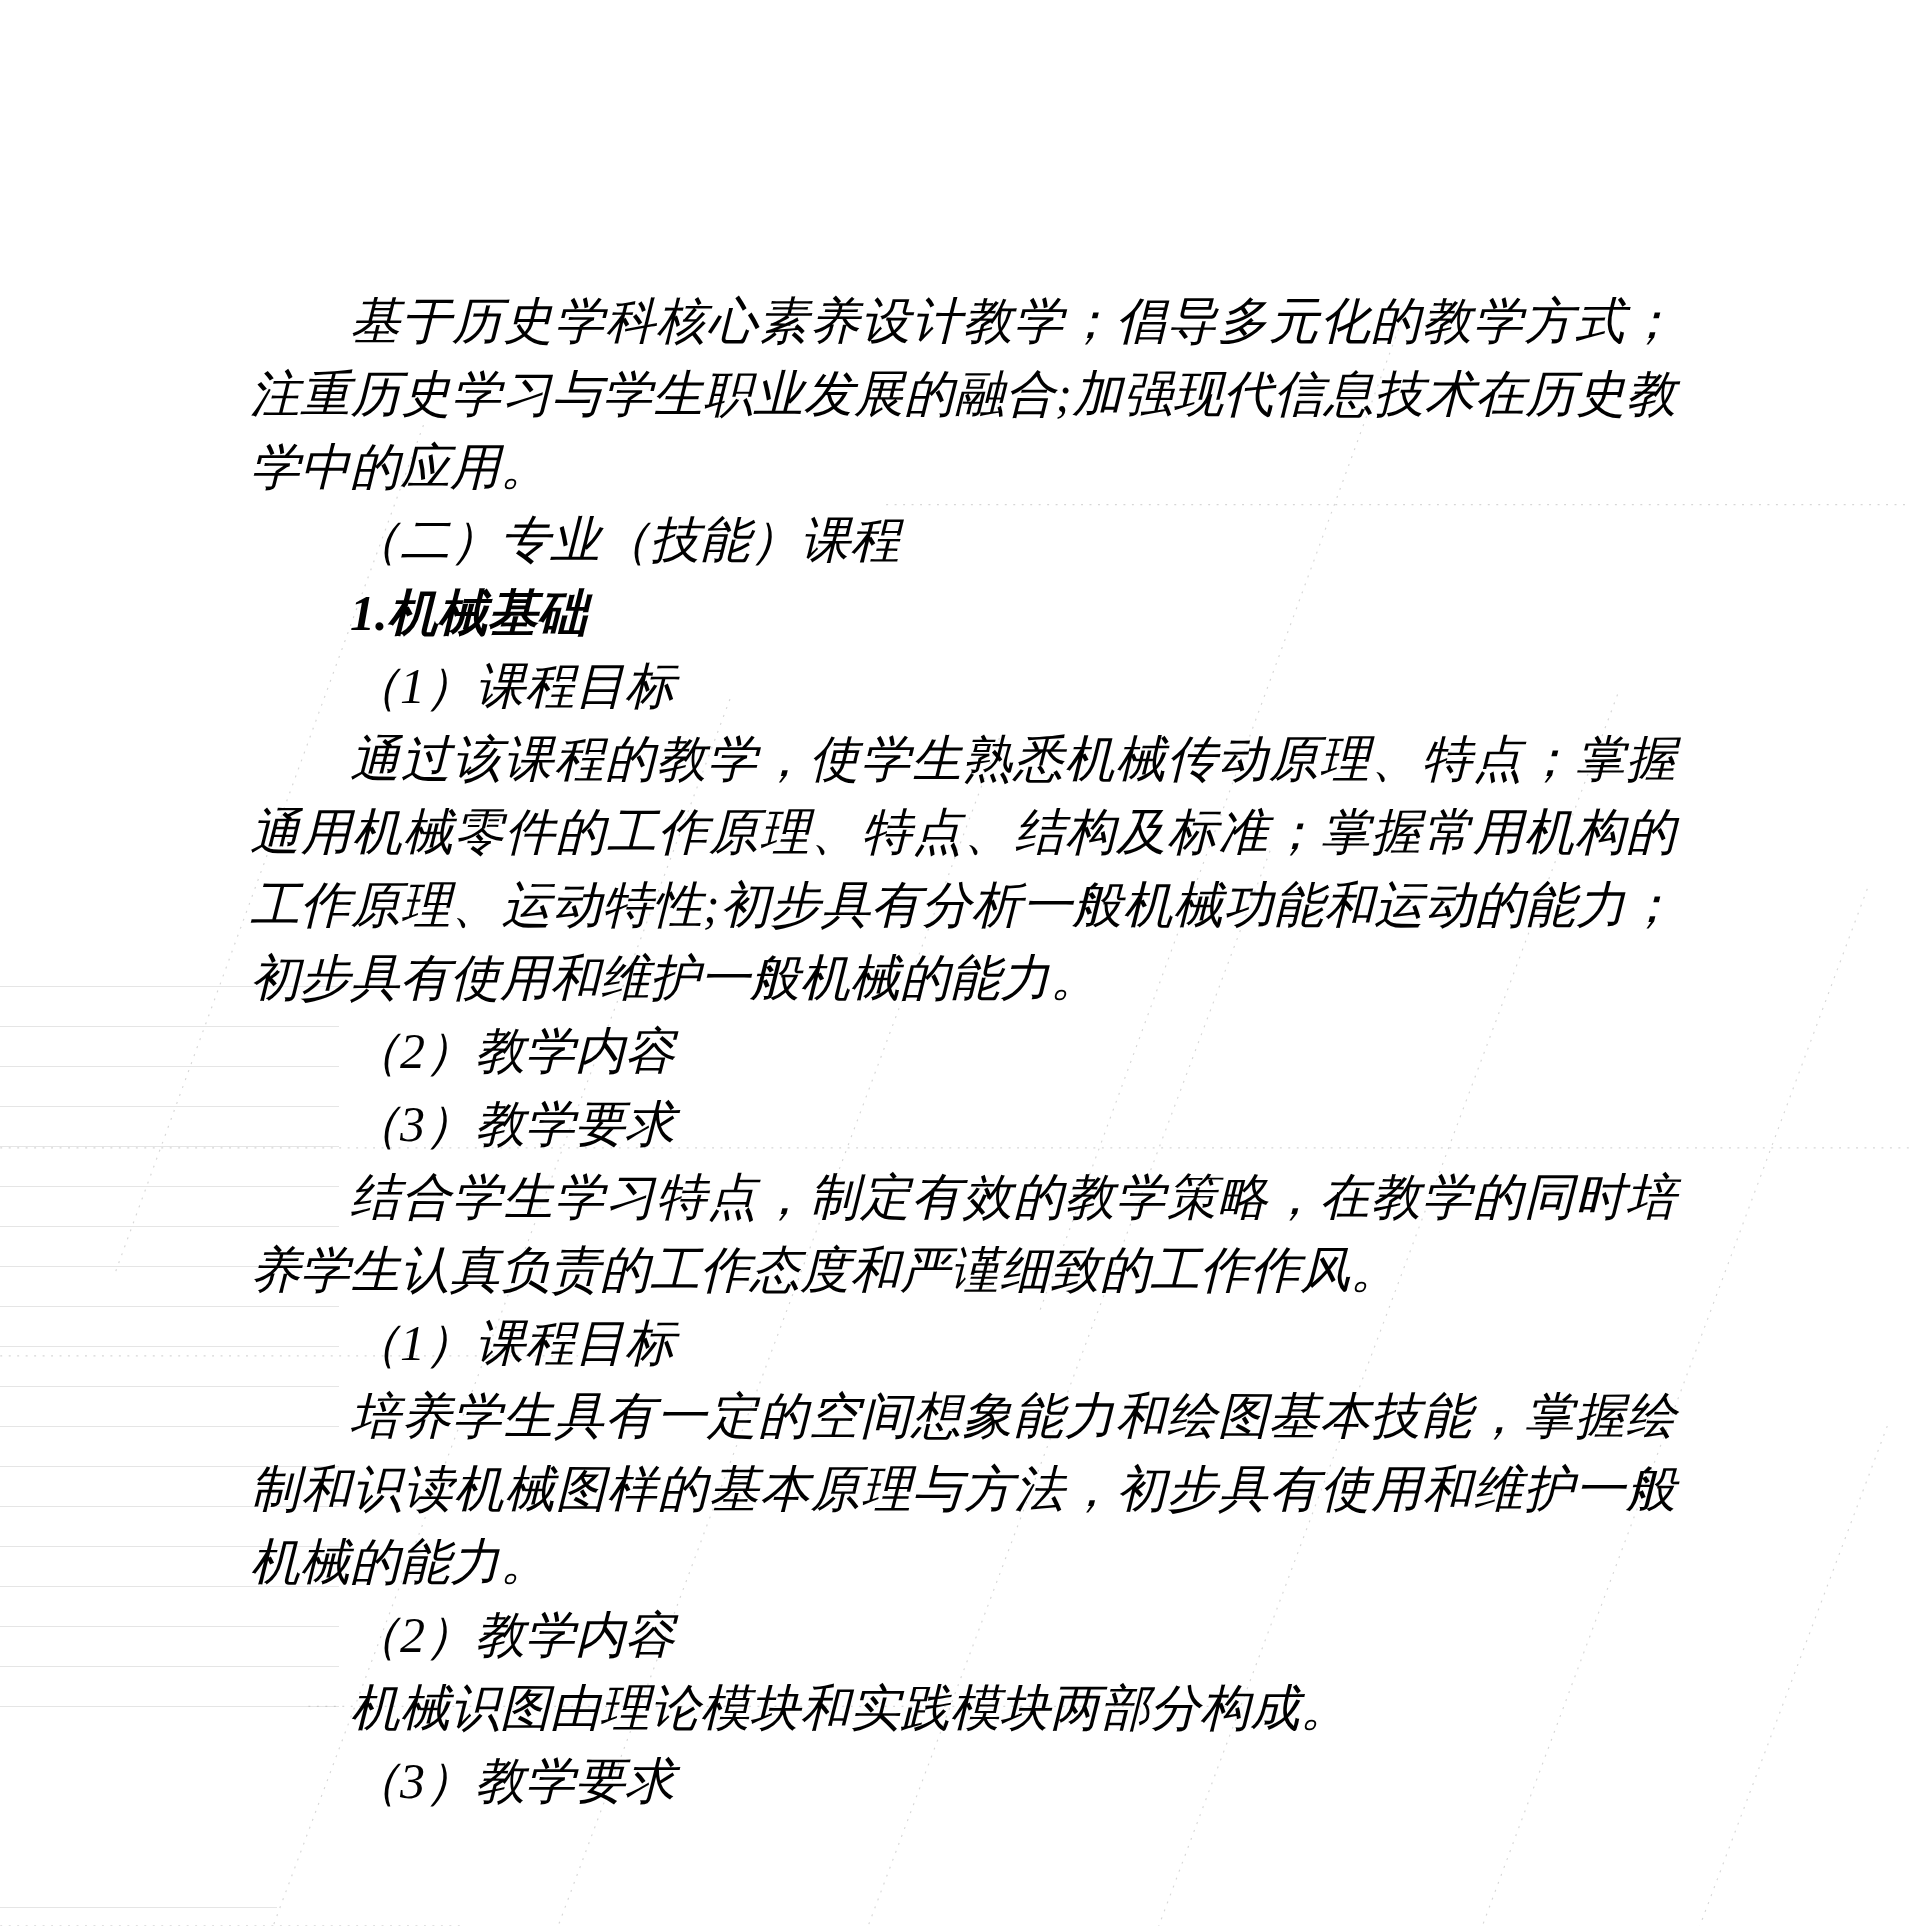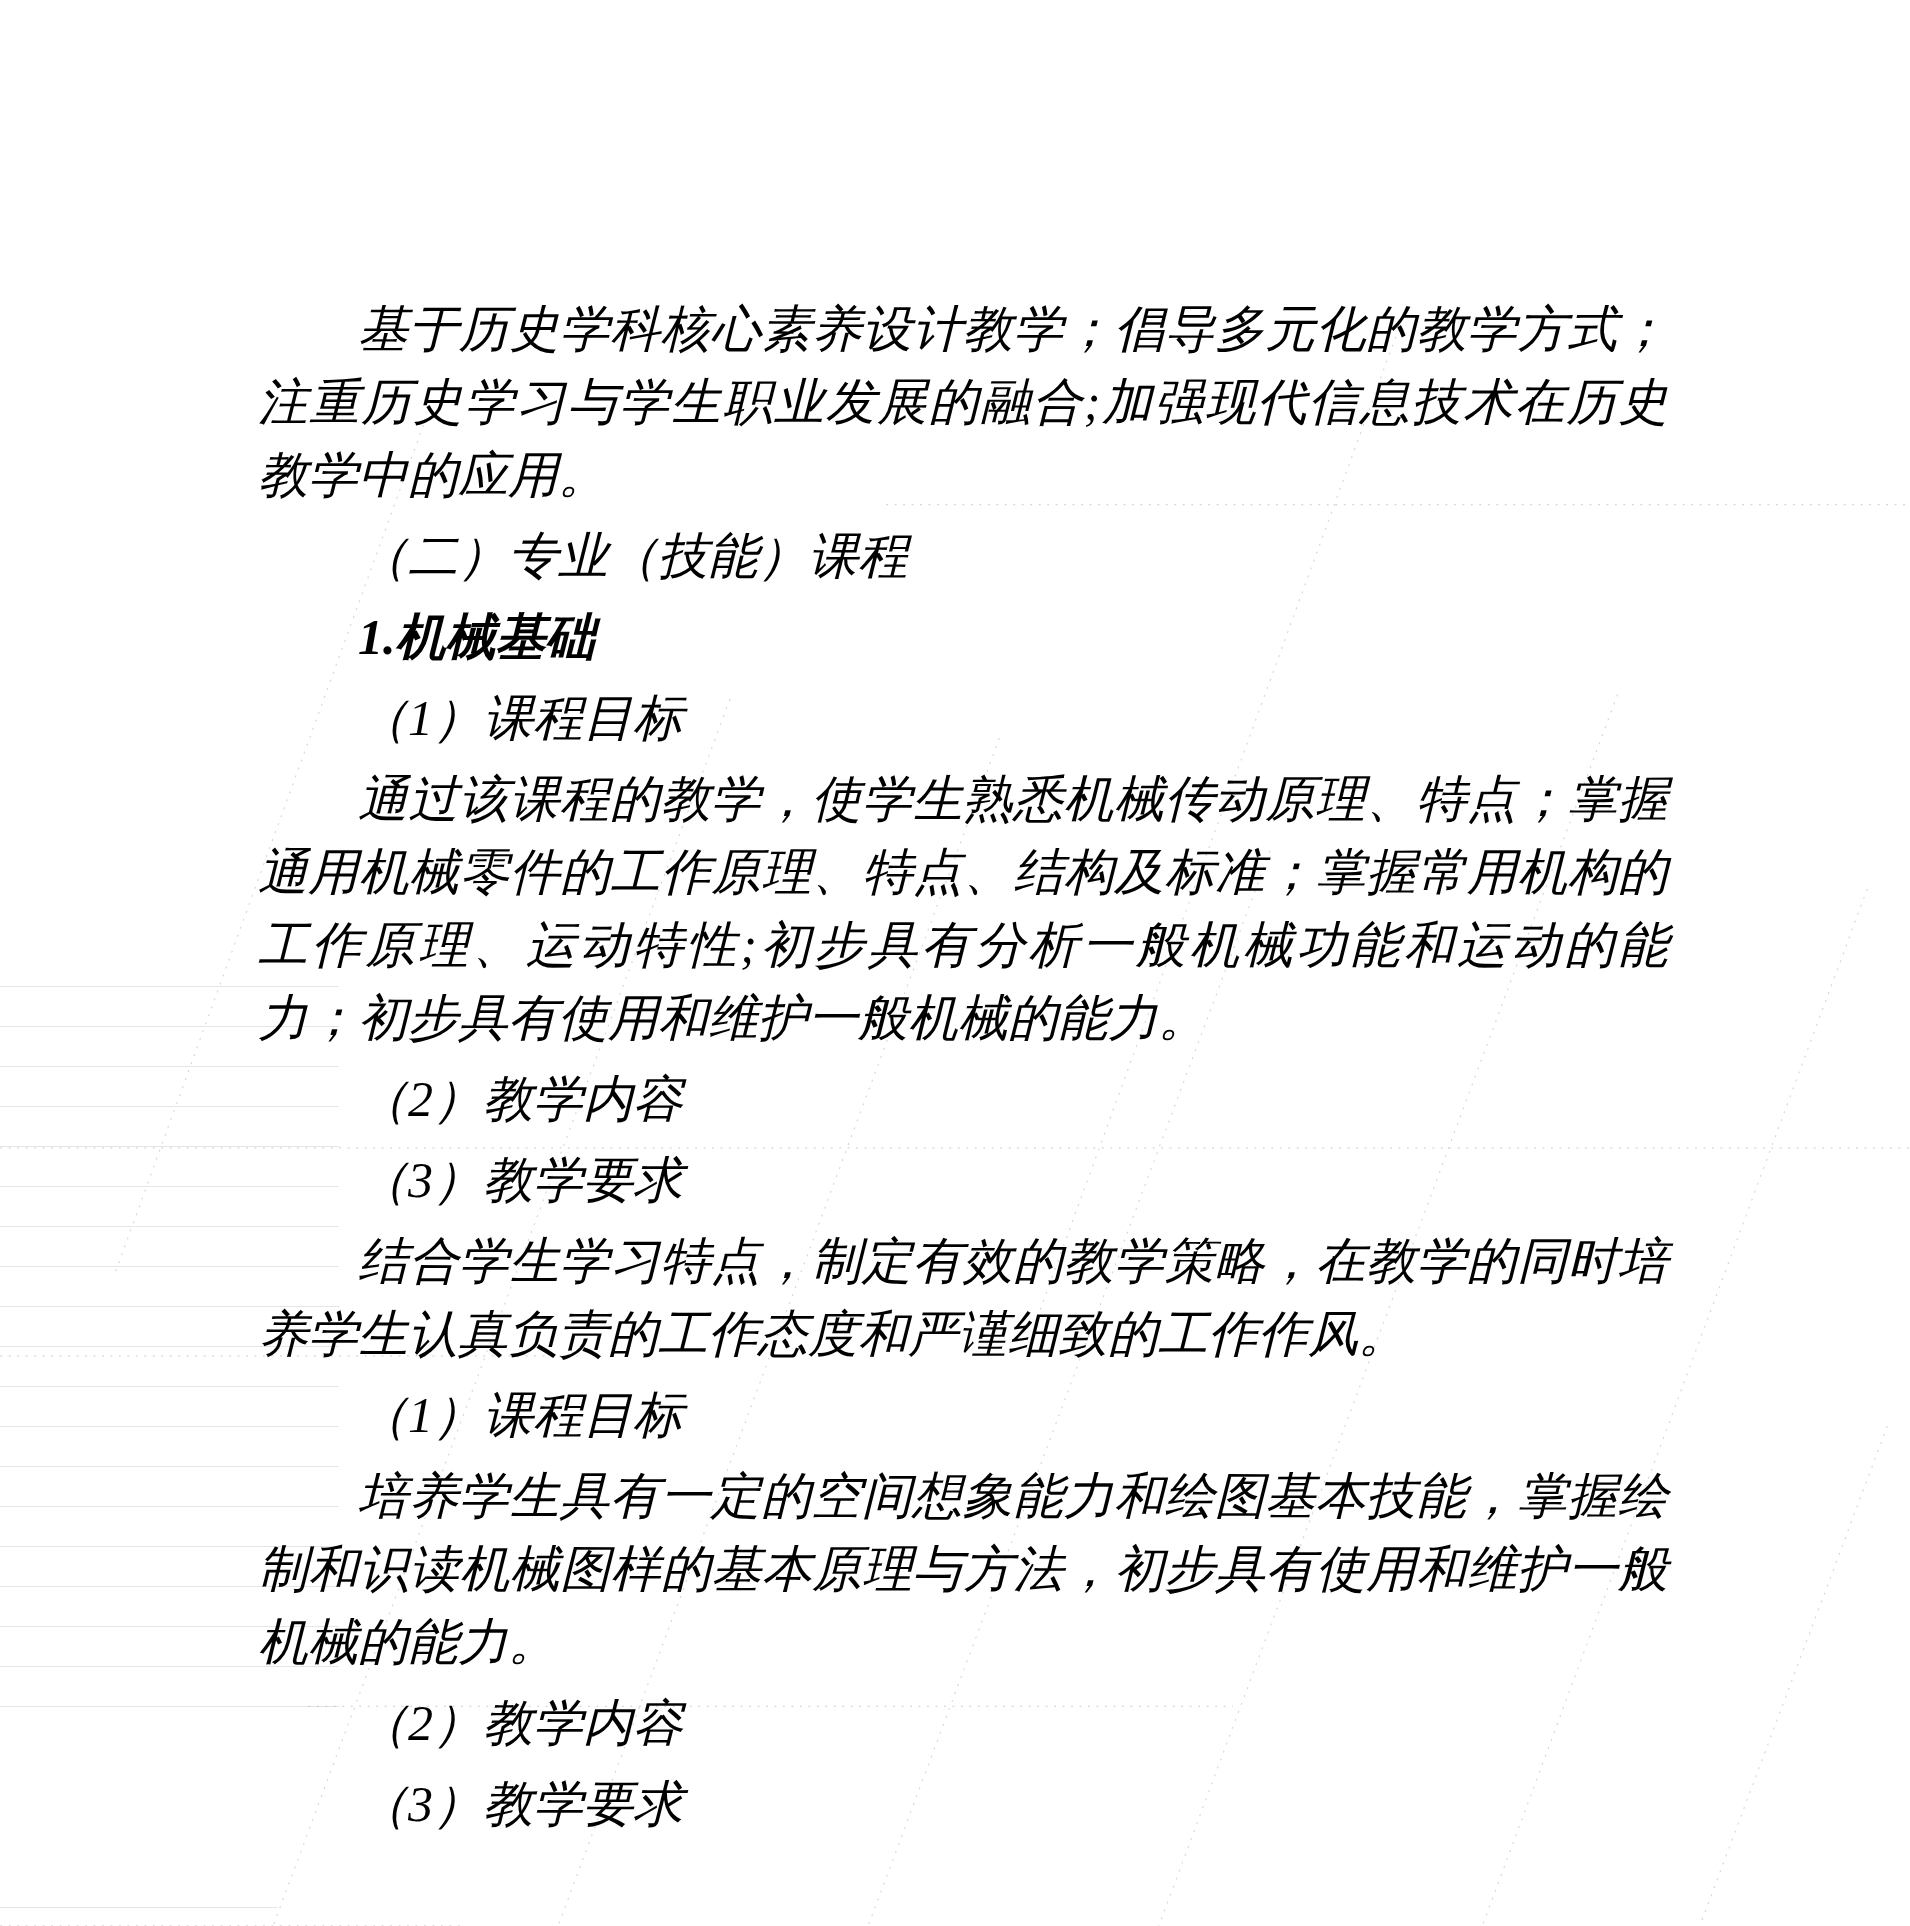--- a/index.html
+++ b/index.html
@@ -33,21 +33,21 @@
   .content {
     position: relative;
     z-index: 1;
     padding: 285px 235px 0 250px;
     font-size: 50px;
     line-height: 73px;
     text-align: justify;
     font-style: italic;
   }
   .para {
-    margin: 8px;
+    margin: 0;
     text-indent: 2em;
     word-break: break-all;
     font-style: italic;
   }
   .para.bold-heading {
     font-weight: 700;
   }
 </style>
 </head>
 <body>
@@ -80,18 +80,19 @@
     <p class="para">（二）专业（技能）课程</p>
     <p class="para bold-heading">1.机械基础</p>
     <p class="para">（1）课程目标</p>
     <p class="para">通过该课程的教学，使学生熟悉机械传动原理、特点；掌握通用机械零件的工作原理、特点、结构及标准；掌握常用机构的工作原理、运动特性;初步具有分析一般机械功能和运动的能力；初步具有使用和维护一般机械的能力。</p>
     <p class="para">（2）教学内容</p>
     <p class="para">（3）教学要求</p>
     <p class="para">结合学生学习特点，制定有效的教学策略，在教学的同时培养学生认真负责的工作态度和严谨细致的工作作风。</p>
     <p class="para">（1）课程目标</p>
     <p class="para">培养学生具有一定的空间想象能力和绘图基本技能，掌握绘制和识读机械图样的基本原理与方法，初步具有使用和维护一般机械的能力。</p>
     <p class="para">（2）教学内容</p>
+    <p class="para">机械识图由理论模块和实践模块两部分构成。</p>
     <p class="para">（3）教学要求</p>
 
   </div>
 
 </div>
 
 
 </body></html>

